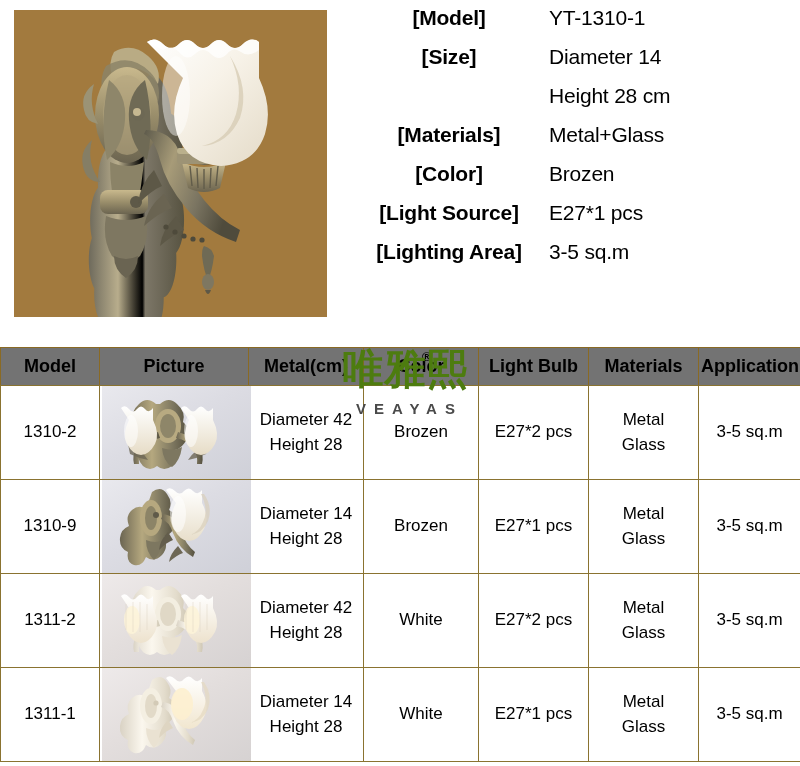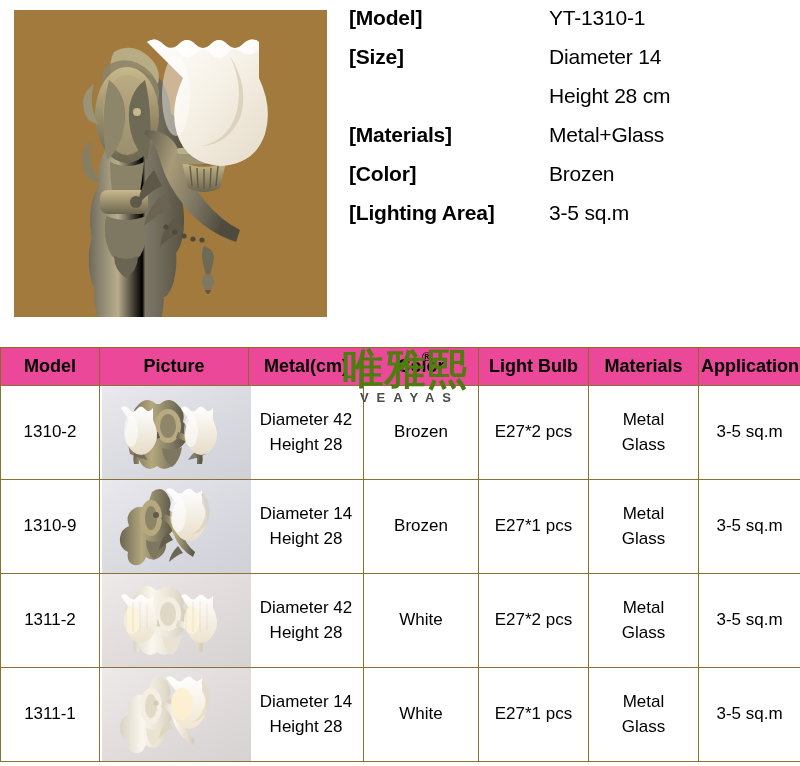--- a/index.html
+++ b/index.html
@@ -13,20 +13,21 @@
     color: #000000;
     position: relative;
     overflow: hidden;
   }
 
   
   #top-section {
     position: relative;
     width: 800px;
     height: 340px;
+    text-align: center;
   }
 
   
   #hero-photo {
     position: absolute;
     left: 14px; top: 10px;
     width: 313px; height: 307px;
     background: #a27a3e;
     overflow: hidden;
   }
@@ -71,21 +72,21 @@
   table.spec-table th,
   table.spec-table td {
     border: 1px solid #8a7330;
     text-align: center;
     vertical-align: middle;
     font-size: 17px;
     padding: 0 2px;
     background: #ffffff;
   }
   table.spec-table thead th {
-    background: #ec4899;
+    background: #737373;
     color: #000000;
     height: 38px;
     font-weight: bold;
     font-size: 18px;
     border-color: #8a6a24;
     border-bottom-color: #8a7330;
     position: relative;
   }
   table.spec-table thead th.col-first { border-left-color:#8a6a24; }
   table.spec-table tbody td { height: 93px; line-height: 1.45; }
@@ -122,25 +123,25 @@
     font-size: 41px;
     font-weight: bold;
     color: #4d7c0f;
     letter-spacing: 1px;
     line-height: 1;
     display: block;
     white-space: nowrap;
   }
   #watermark .wm-latin {
     display: block;
-    font-size: 13px;
+    font-size: 15px;
     font-weight: bold;
     color: #4a4a4a;
     letter-spacing: 8px;
-    margin-top: 0;
+    margin-top: 10px;
     padding-left: 8px;
   }
 
   
   .thumb {
     position: relative;
     width: 149px; height: 93px;
     background: linear-gradient(150deg,#e9e9ee 0%,#dcdce3 45%,#cfd0d8 100%);
     overflow: hidden;
   }
@@ -265,20 +266,24 @@
     </div>
     <div class="spec-row">
       <span class="spec-label">[Materials]</span>
       <span class="spec-value">Metal+Glass</span>
     </div>
     <div class="spec-row">
       <span class="spec-label">[Color]</span>
       <span class="spec-value">Brozen</span>
     </div>
     <div class="spec-row">
+      <span class="spec-label">[Light Source]</span>
+      <span class="spec-value">E27*1 pcs</span>
+    </div>
+    <div class="spec-row">
       <span class="spec-label">[Lighting Area]</span>
       <span class="spec-value">3-5 sq.m</span>
     </div>
   </div>
 </div>
 
 <div id="spec-table-wrap">
   <table class="spec-table">
     <colgroup>
       <col class="c-model">

